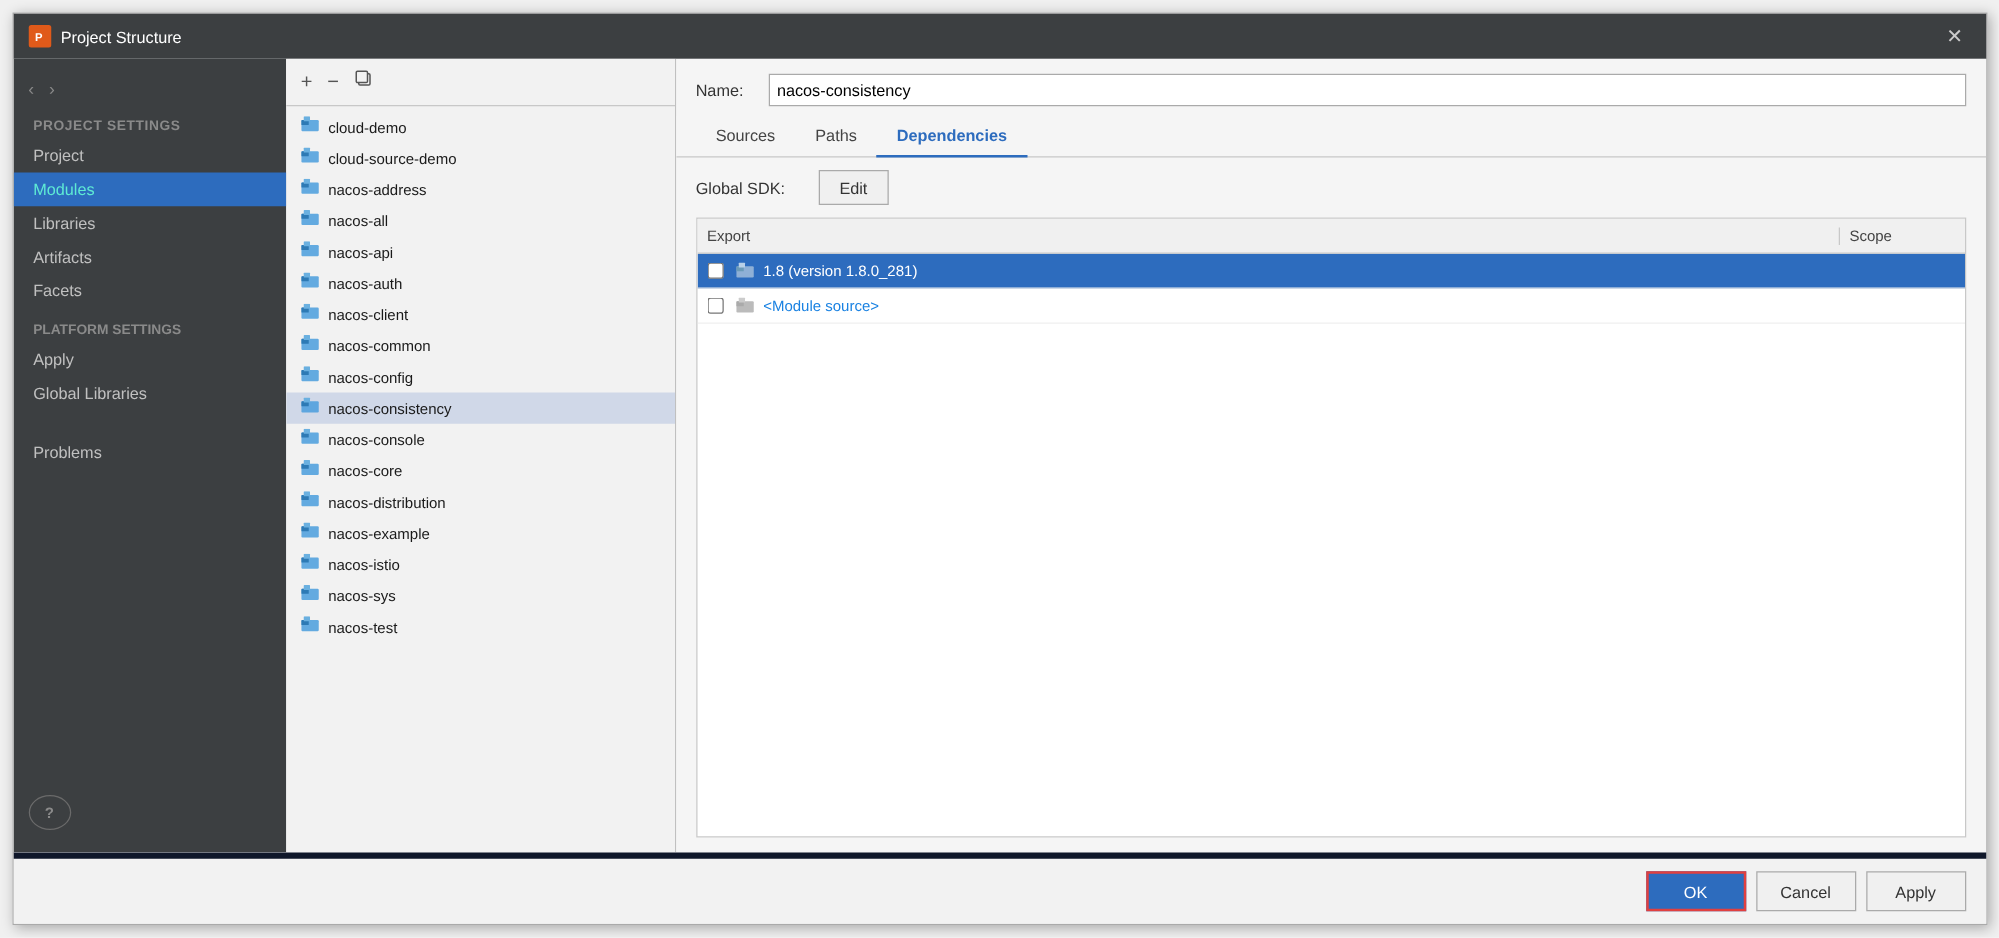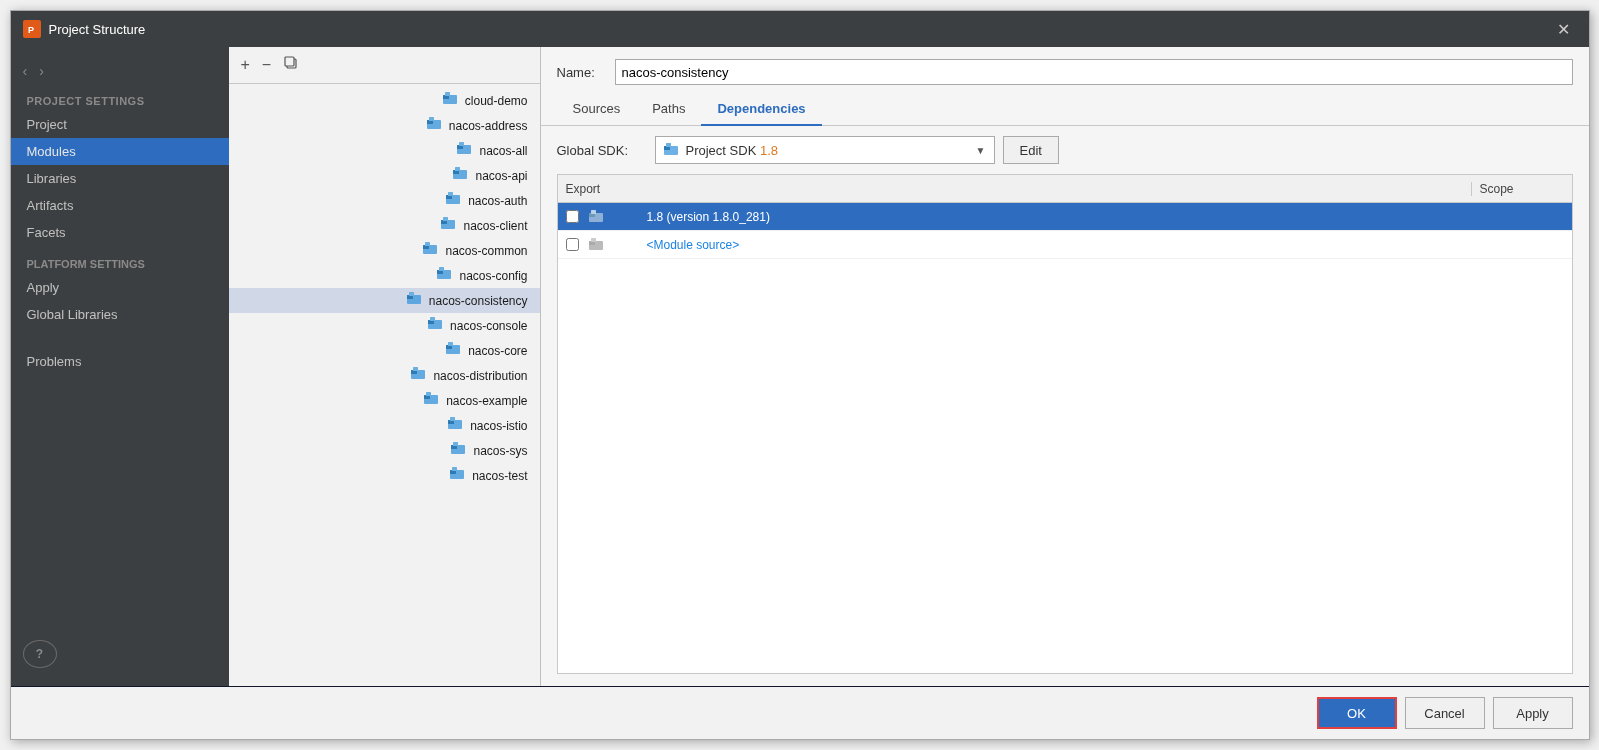--- a/index.html
+++ b/index.html
@@ -75,21 +75,21 @@
       text-transform: uppercase;
       letter-spacing: 0.5px;
     }
     .nav-item {
       padding: 6px 16px;
       cursor: pointer;
       color: #c0c0c0;
     }
     .nav-item.active {
       background: #2d6cbe;
-      color: #e5e5e5;
+      color: #5eead4;
     }
     .nav-section-header {
       font-size: 11px;
       font-weight: bold;
       color: #8a8a8a;
       padding: 12px 16px 4px 16px;
       text-transform: uppercase;
     }
     .nav-back-section {
       display: flex;
@@ -152,21 +152,20 @@
       flex: 1;
       overflow-y: auto;
       padding: 4px 0;
     }
     .module-item {
       display: flex;
       align-items: center;
       padding: 4px 12px;
       cursor: pointer;
       gap: 6px;
-      justify-content: flex-end;
     }
     .module-item.selected { background: #d0d8e8; }
     .module-name { font-size: 12px; color: #1a1a1a; }
     
     .content-panel {
       flex: 1;
       background: #f5f5f5;
       display: flex;
       flex-direction: column;
       overflow: hidden;
@@ -308,35 +307,34 @@
       align-items: center;
       gap: 6px;
     }
     .deps-row-scope {
       width: 100px;
       padding: 0 8px;
       font-size: 12px;
     }
     .deps-row-text {
       font-size: 12px;
-      margin-left: 36px;
     }
     .deps-row.selected .deps-row-text { color: #fff; }
     .deps-row:not(.selected) .deps-row-text { color: #1a82e2; }
     .module-source-text { color: #555; }
 
     
     .dialog-footer {
       display: flex;
       justify-content: flex-end;
       align-items: center;
       padding: 10px 16px;
       gap: 8px;
       background: #f2f2f2;
-      border-top: 1px solid #0f172a;
+      border-top: 5px solid #0f172a;
       flex-shrink: 0;
     }
     .footer-btn {
       height: 32px;
       min-width: 80px;
       border: 1px solid #aaa;
       cursor: pointer;
       font-size: 13px;
       background: #f0f0f0;
       color: #333;
@@ -417,20 +415,28 @@
     <rect x="2" y="0" width="5" height="4" rx="0.5" fill="#6ab0e0"></rect>
   </svg></span>
             <span class="module-name">cloud-demo</span>
           </div>
           <div class="module-item">
             <span><svg width="16" height="14" viewBox="0 0 16 14" fill="none">
     <rect x="0" y="3" width="14" height="9" rx="1" fill="#4a9edd" opacity="0.85"></rect>
     <rect x="0" y="3" width="6" height="4" rx="0.5" fill="#2d7ab5"></rect>
     <rect x="2" y="0" width="5" height="4" rx="0.5" fill="#6ab0e0"></rect>
   </svg></span>
+            <span class="module-name">cloud-source-demo</span>
+          </div>
+          <div class="module-item">
+            <span><svg width="16" height="14" viewBox="0 0 16 14" fill="none">
+    <rect x="0" y="3" width="14" height="9" rx="1" fill="#4a9edd" opacity="0.85"></rect>
+    <rect x="0" y="3" width="6" height="4" rx="0.5" fill="#2d7ab5"></rect>
+    <rect x="2" y="0" width="5" height="4" rx="0.5" fill="#6ab0e0"></rect>
+  </svg></span>
             <span class="module-name">nacos-address</span>
           </div>
           <div class="module-item">
             <span><svg width="16" height="14" viewBox="0 0 16 14" fill="none">
     <rect x="0" y="3" width="14" height="9" rx="1" fill="#4a9edd" opacity="0.85"></rect>
     <rect x="0" y="3" width="6" height="4" rx="0.5" fill="#2d7ab5"></rect>
     <rect x="2" y="0" width="5" height="4" rx="0.5" fill="#6ab0e0"></rect>
   </svg></span>
             <span class="module-name">nacos-all</span>
           </div>
@@ -549,31 +555,20 @@
       </div>
 
       <div class="tabs-row">
         <div class="tab">Sources</div>
         <div class="tab">Paths</div>
         <div class="tab active">Dependencies</div>
       </div>
 
       <div class="sdk-row">
         <span class="sdk-label">Global SDK:</span>
-        <div class="sdk-dropdown">
-          <svg class="sdk-dropdown-icon" viewBox="0 0 16 14" fill="none" xmlns="http://www.w3.org/2000/svg">
-            <rect x="0" y="3" width="14" height="9" rx="1" fill="#4a9edd" opacity="0.8"></rect>
-            <rect x="0" y="3" width="6" height="4" rx="0.5" fill="#2d7ab5"></rect>
-            <rect x="2" y="0" width="5" height="4" rx="0.5" fill="#6ab0e0"></rect>
-          </svg>
-          <span class="sdk-dropdown-text">
-            Project SDK <span class="version">1.8</span>
-          </span>
-          <span class="sdk-dropdown-arrow">▼</span>
-        </div>
         <button class="edit-btn">Edit</button>
       </div>
 
       <div class="deps-table-container">
         <div class="deps-table-header">
           <span class="deps-col-export">Export</span>
           <span class="deps-col-scope">Scope</span>
         </div>
         <div class="deps-table-body">
 

